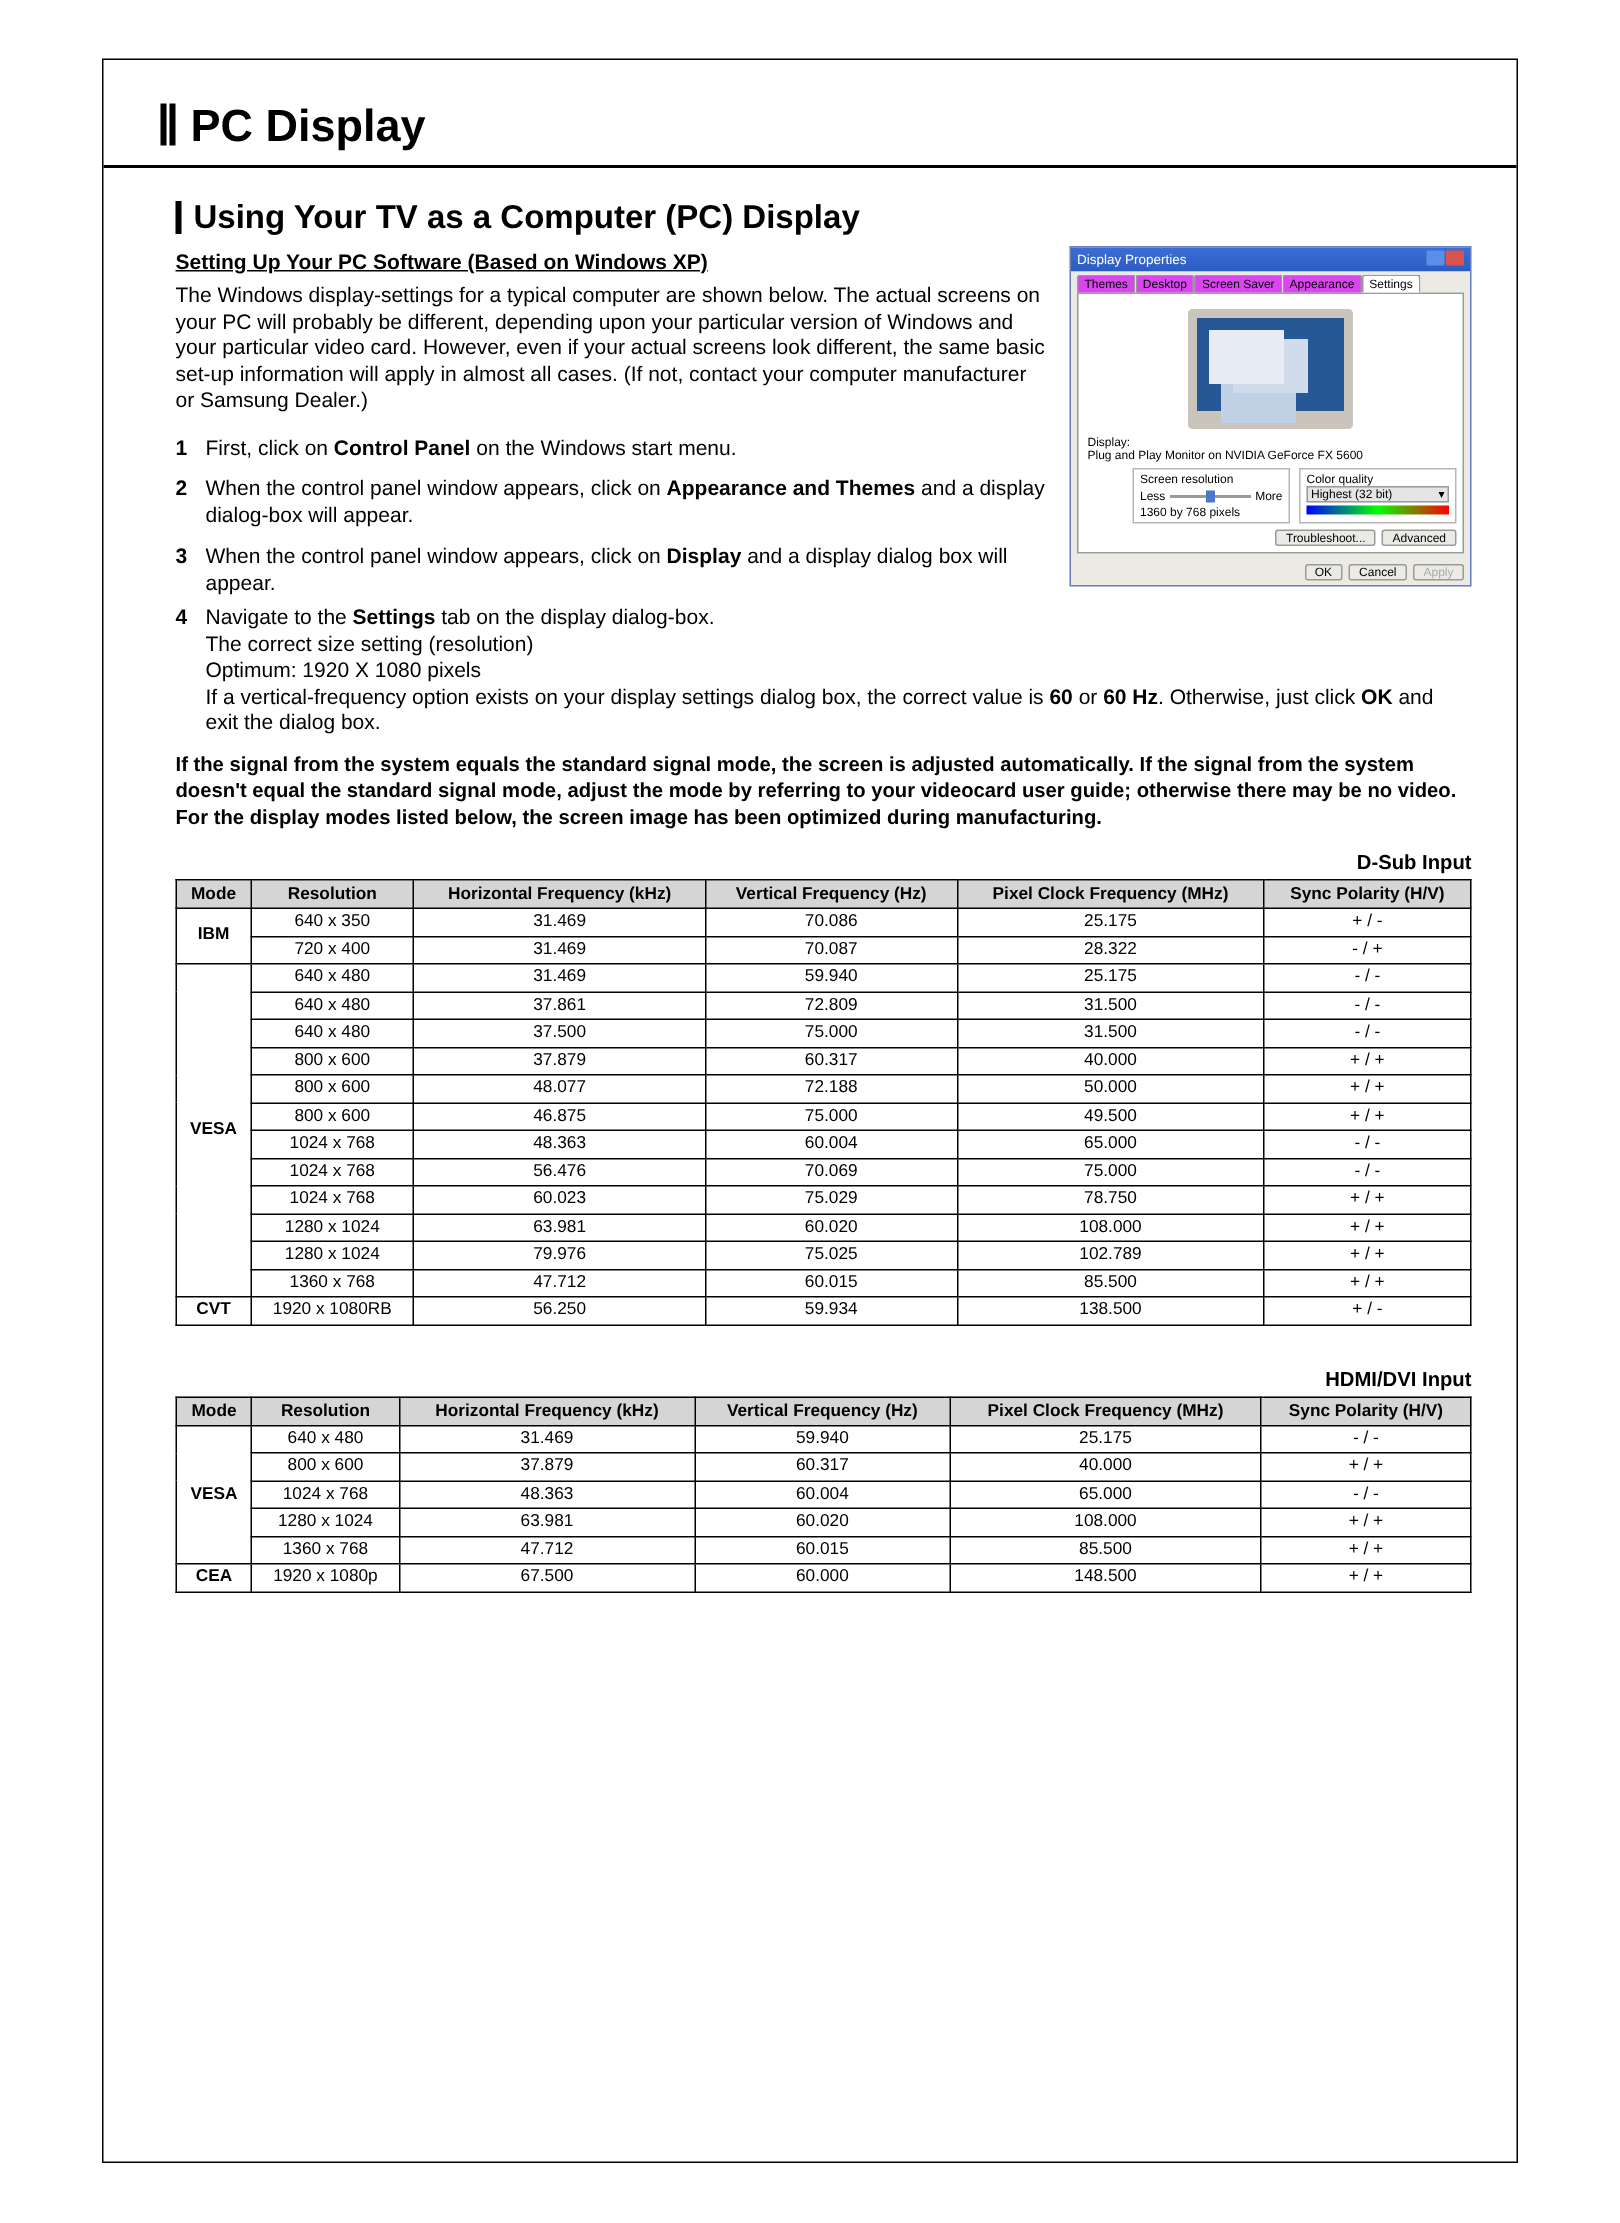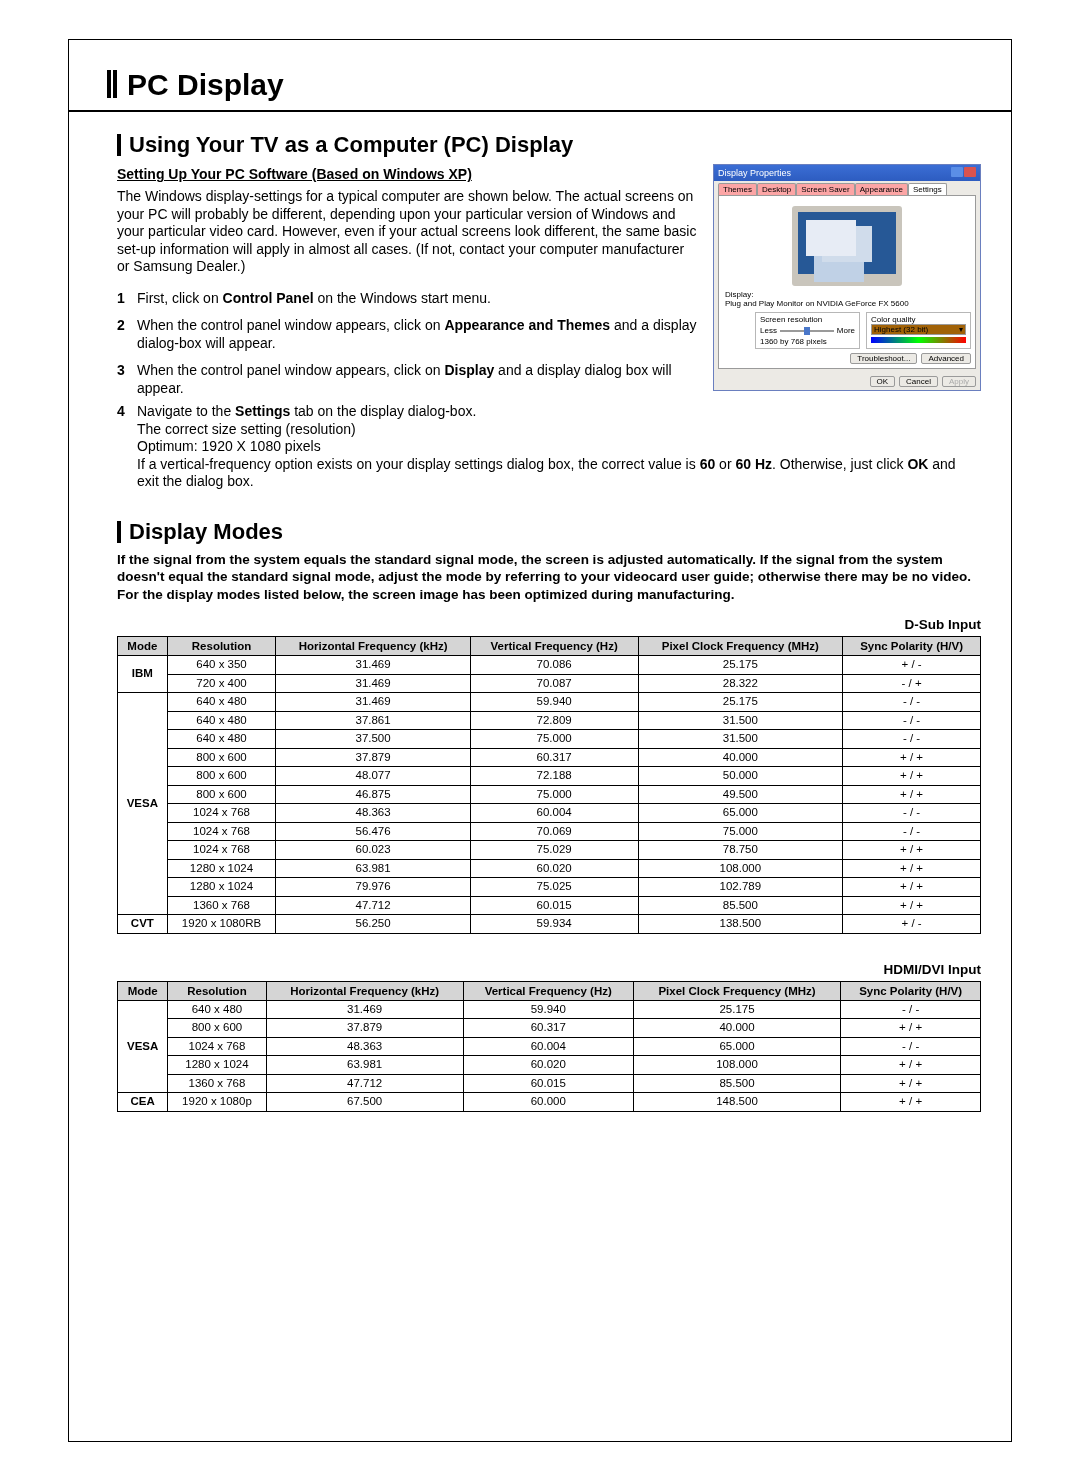--- a/index.html
+++ b/index.html
@@ -173,21 +173,21 @@
   .xp-tabs {
     display: flex;
     gap: 0;
     padding: 2px 4px 0 4px;
     background: #eceae5;
   }
   .xp-tab {
     border: 1px solid #9a9a9a;
     border-bottom: none;
     padding: 1px 4px;
-    background: #fca5a5;
+    background: #d946ef;
     font-size: 8px;
     border-radius: 2px 2px 0 0;
   }
   .xp-tab.active {
     background: #fff;
   }
   .xp-panel {
     margin: 0 4px 4px 4px;
     border: 1px solid #9a9a9a;
     background: #fff;
@@ -230,21 +230,21 @@
   .xp-slider{
     display:flex; align-items:center; gap:3px; font-size:8px; margin:2px 0;
   }
   .xp-track{
     flex:1; height:2px; background:#9a9a9a; position:relative;
   }
   .xp-thumb{
     position:absolute; left:45%; top:-3px; width:6px; height:8px; background:#4a77c9;
   }
   .xp-select{
-    border:1px solid #9a9a9a; padding:0 2px; font-size:8px; display:flex; justify-content:space-between; align-items:center; background:#a16207;
+    border:1px solid #9a9a9a; padding:0 2px; font-size:8px; display:flex; justify-content:space-between; align-items:center; background:#e5e5e5;
   }
   .xp-select .chev{ font-size:8px; }
   .xp-btn-row{
     display:flex; justify-content:flex-end; gap:4px; margin-top:4px;
   }
   .xp-btn{
     border:1px solid #9a9a9a; background:#eceae5; padding:0 6px; font-size:8px; border-radius:2px;
   }
   .xp-ok-row{
     display:flex; justify-content:flex-end; gap:4px; padding:3px 4px; background:#eceae5;
@@ -357,24 +357,20 @@
           <div class="step-num">4</div>
           <div class="step-body">
             <span>Navigate to the </span><span class="b">Settings</span><span> tab on the display dialog-box.</span><br>
             <span>The correct size setting (resolution)</span><br>
             <span>Optimum: 1920 X 1080 pixels</span><br>
             <span>If a vertical-frequency option exists on your display settings dialog box, the correct value is </span><span class="b">60</span><span> or </span><span class="b">60 Hz</span><span>. Otherwise, just click </span><span class="b">OK</span><span> and exit the dialog box.</span>
           </div>
         </div>
       </div>
 
-      <div class="section-row" style="margin-top:28px;">
-        <div class="sbar"></div>
-        <h2 class="section-title">Display Modes</h2>
-      </div>
 
       <p class="bold-note">If the signal from the system equals the standard signal mode, the screen is adjusted automatically. If the signal from the system doesn't equal the standard signal mode, adjust the mode by referring to your videocard user guide; otherwise there may be no video. For the display modes listed below, the screen image has been optimized during manufacturing.</p>
 
       <p class="tbl-title">D-Sub Input</p>
       <table class="data" id="dsub-table">
         <thead>
           <tr>
             <th>Mode</th>
             <th>Resolution</th>
             <th>Horizontal Frequency (kHz)</th>

